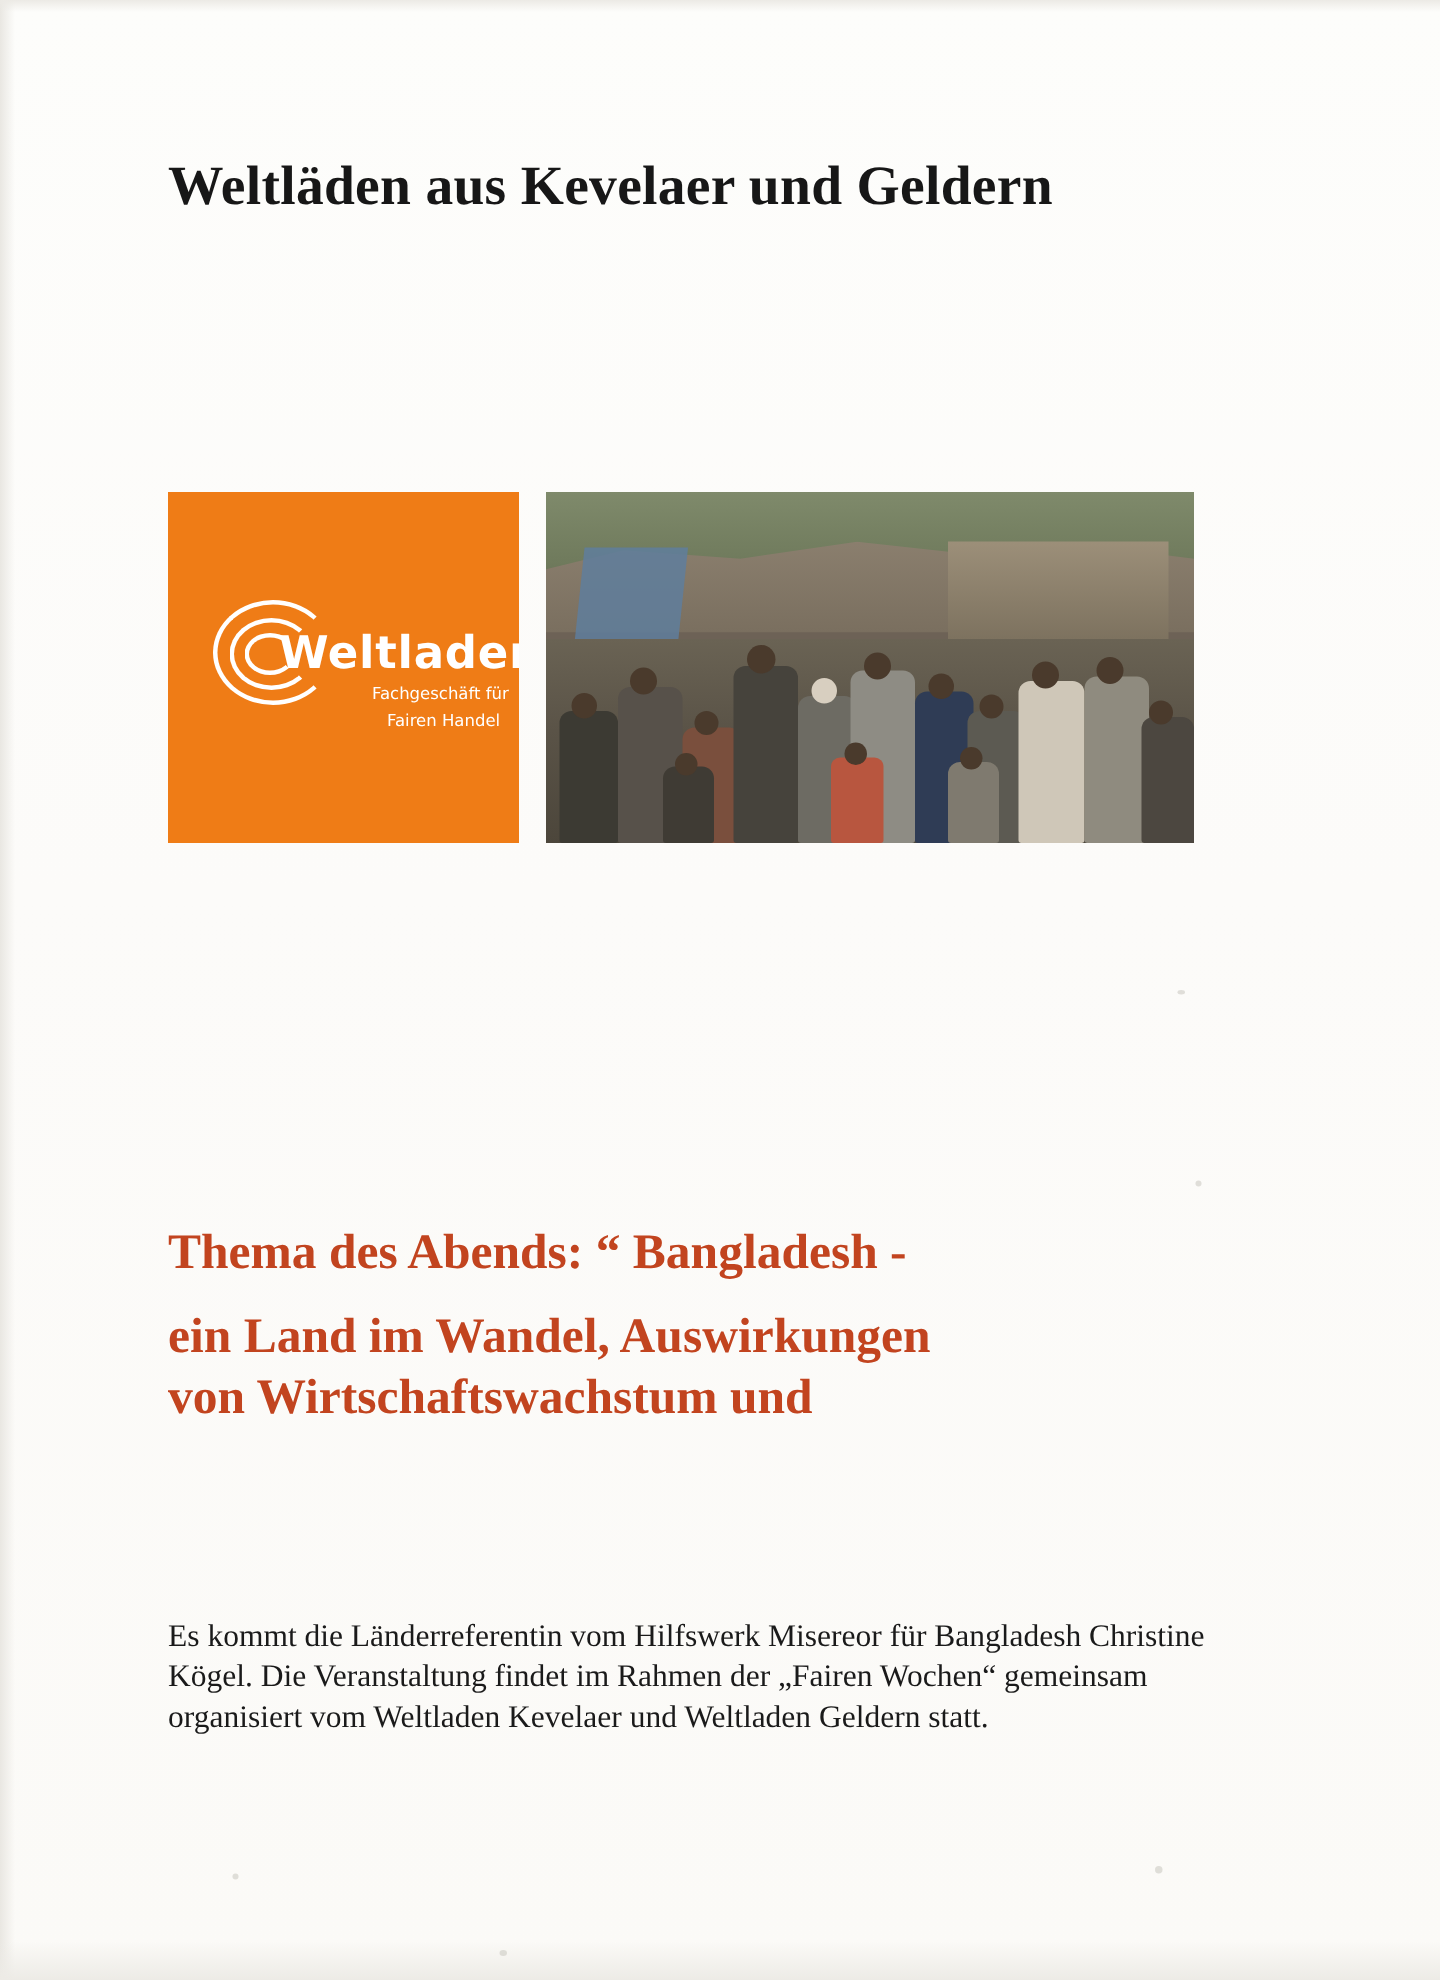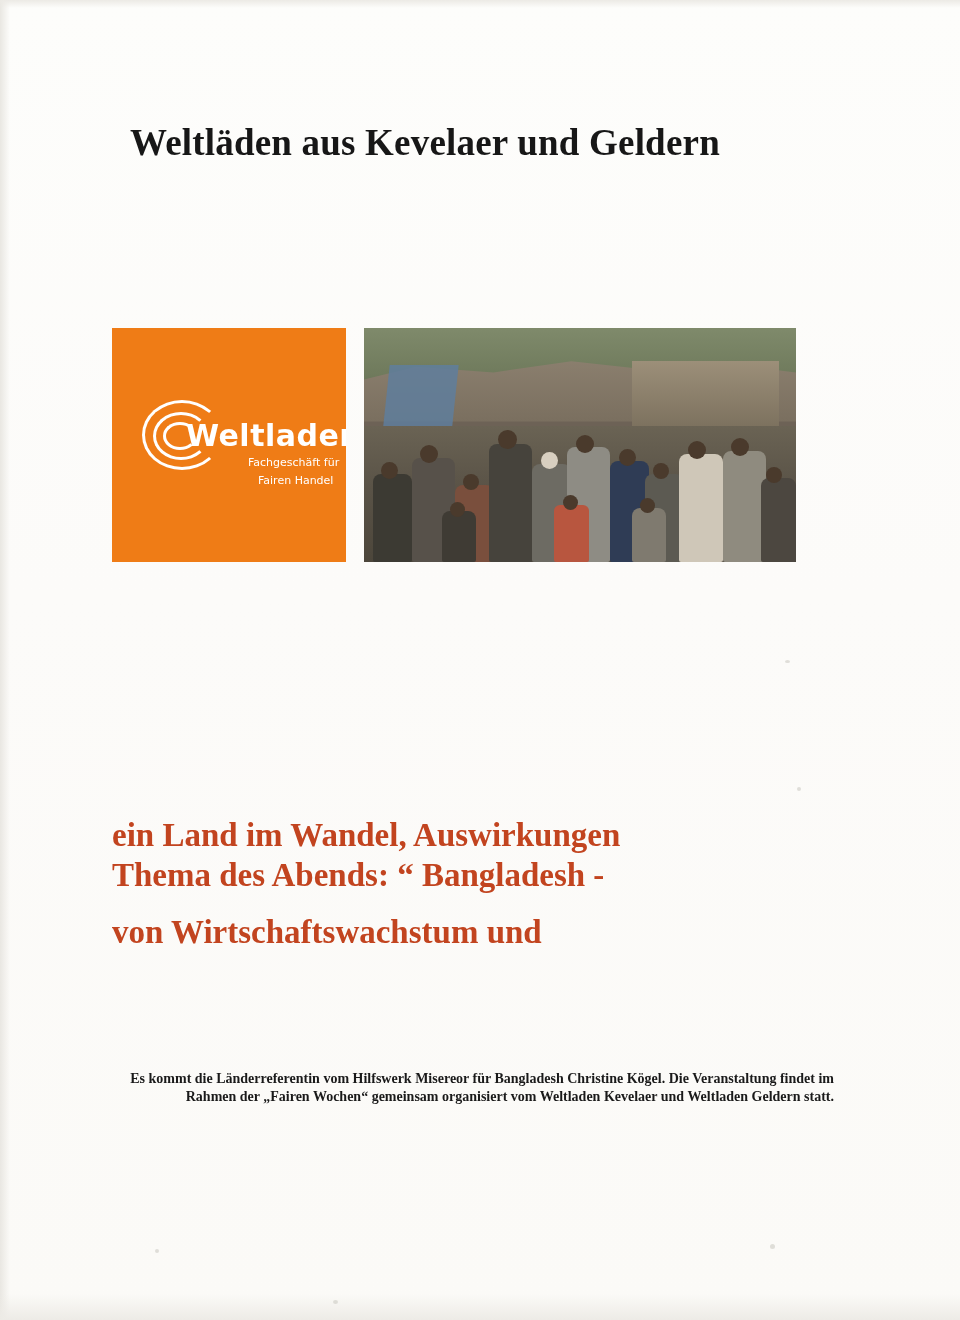--- a/index.html
+++ b/index.html
@@ -41,21 +41,21 @@
   .content {
     position: absolute;
     left: 112px;
     top: 0;
     width: 736px;
     height: 100%;
   }
 
   
   .headline {
-    margin: 18px;
+    margin: 0;
     padding-top: 106px;
     font-size: 37px;
     font-weight: bold;
     line-height: 1.0;
     letter-spacing: 0.2px;
     color: #171717;
   }
   .headline .line1 {
     display: block;
     white-space: nowrap;
@@ -194,25 +194,24 @@
   .thema .t-line.first { margin-bottom: 22px; }
   .thema .t-line.l2,
   .thema .t-line.l3,
   .thema .t-line.l4 { margin-bottom: 6px; }
 
   .note {
     position: absolute;
     top: 1056px;
     left: 0;
     width: 722px;
-    font-size: 14px;
-    font-weight: bold;
+    font-size: 21px;
+    font-weight: normal;
     line-height: 1.28;
     color: #1a1a1a;
-    text-align: right;
   }
 
   
   .speck { position: absolute; background: #c9c6bf; border-radius: 50%; opacity: .55; }
 </style>
 </head>
 <body>
 
 <div class="page">
   <div class="scan-edge-left"></div>
@@ -291,21 +290,21 @@
           <span class="head" style="left:64%; bottom:29%; width:15px; height:15px;"></span>
 
           <span class="p" style="left:18%; width:8%;  height:30%; background:#3f3b34;"></span>
           <span class="head" style="left:20%; bottom:27%; width:15px; height:15px;"></span>
         </div>
       </div>
     </div>
 
 
     <div class="thema">
+      <span class="t-line first">Thema des Abends:  “ Bangladesh -</span>
       <span class="t-line l2">ein Land im Wandel, Auswirkungen</span>
-      <span class="t-line first">Thema des Abends:  “ Bangladesh -</span>
       <span class="t-line l3">von Wirtschaftswachstum und</span>
     </div>
 
     <p class="note">Es kommt die Länderreferentin vom Hilfswerk Misereor für Bangladesh Christine Kögel. Die Veranstaltung findet im Rahmen der „Fairen Wochen“ gemeinsam organisiert vom Weltladen Kevelaer und Weltladen Geldern statt.</p>
 
   </div>
 </div>
 
 </body></html>

